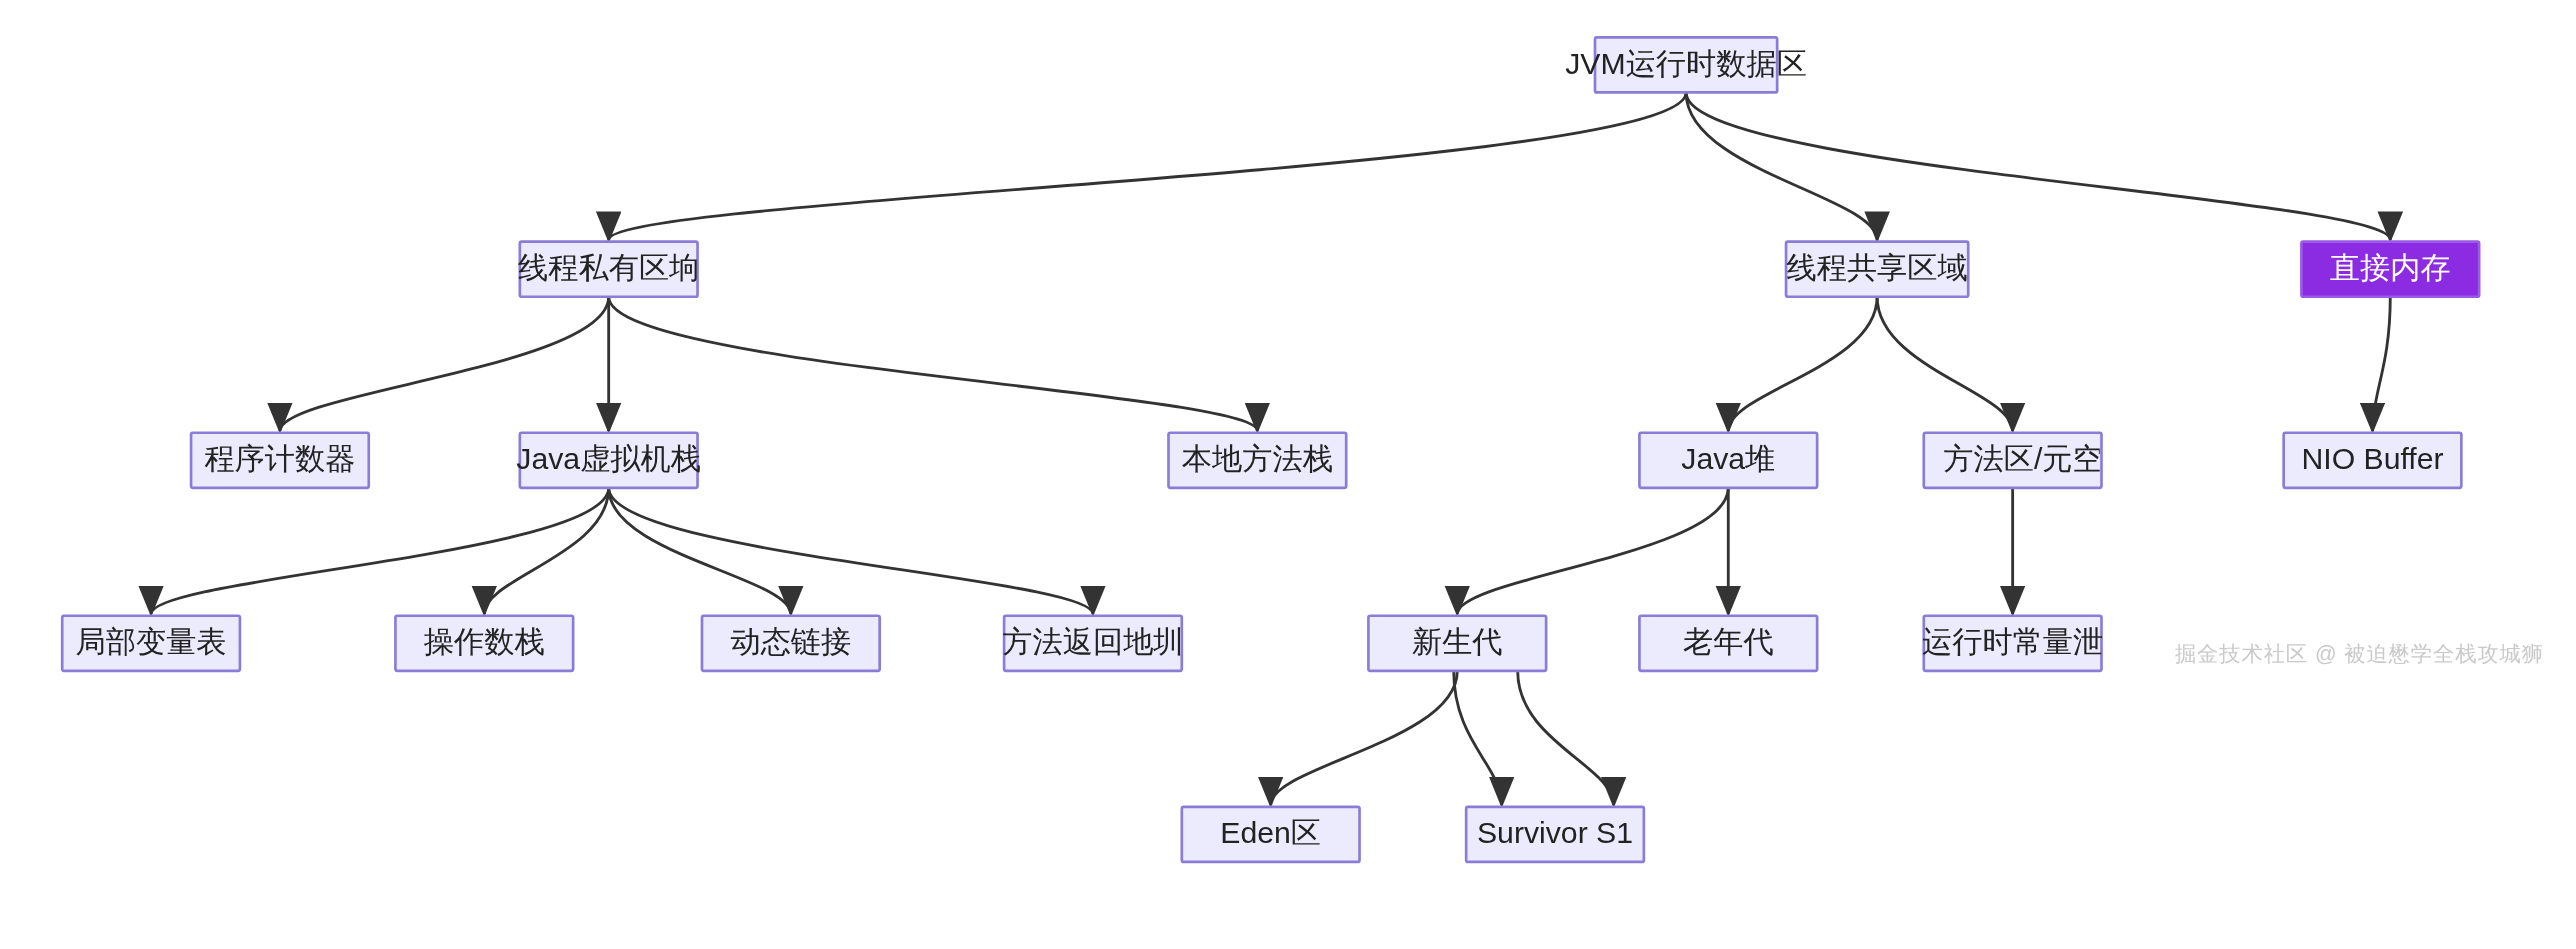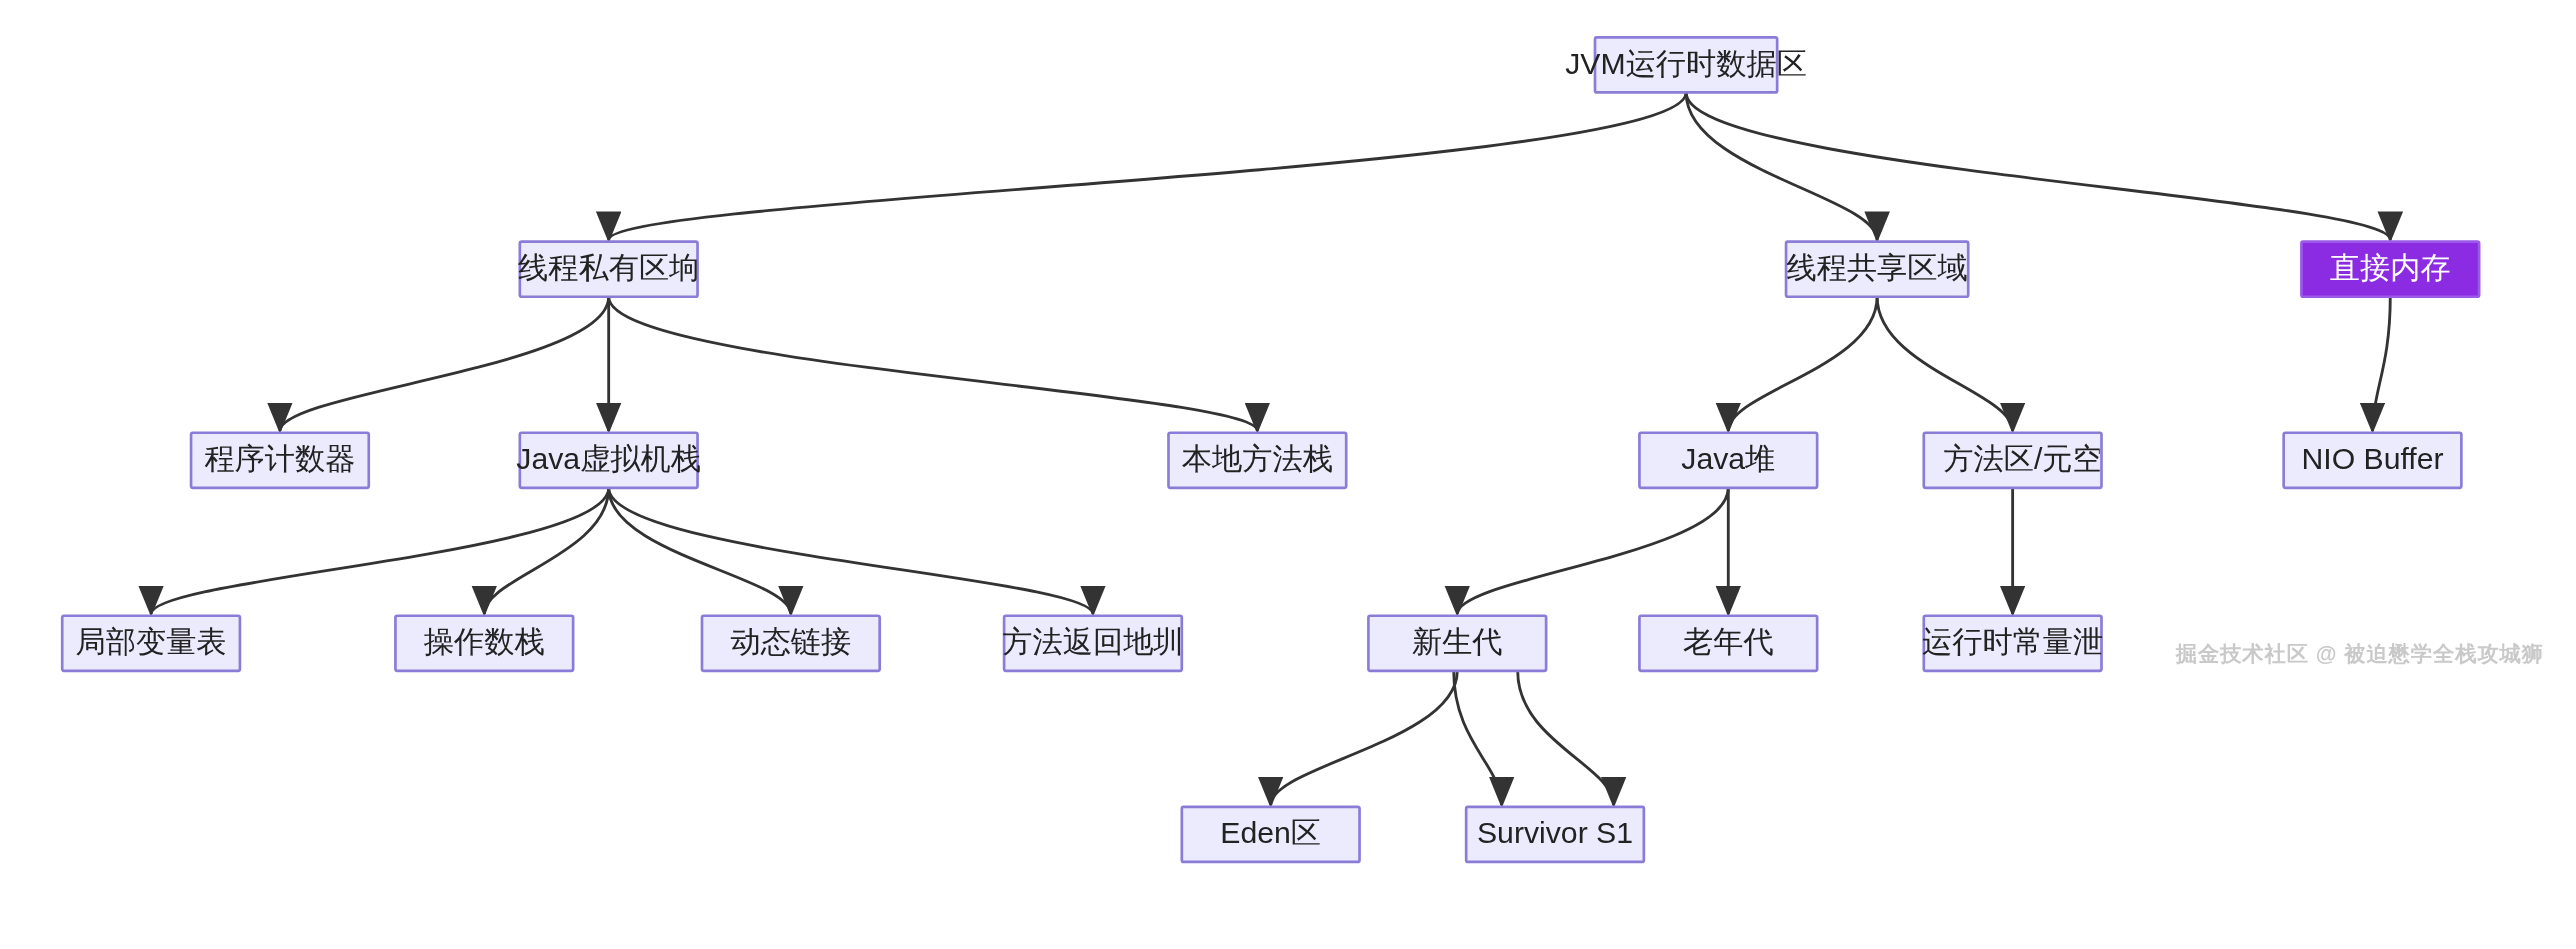--- a/index.html
+++ b/index.html
@@ -61,21 +61,20 @@
   .watermark {
     position: absolute;
     right: 32px;
     bottom: 12.4px;
     font-family: "Liberation Sans", "DejaVu Sans", sans-serif;
     font-size: 21.3px;
     color: #c9c9c9;
     letter-spacing: 0.9px;
     white-space: nowrap;
     user-select: none;
-    font-weight: bold;
   }
 </style>
 </head>
 <body>
 
 <div id="diagram-root">
   <svg class="flow" viewBox="0 0 2899 1068" xmlns="http://www.w3.org/2000/svg">
     <defs>
       <marker id="arrowhead" markerWidth="11" markerHeight="9" refX="10" refY="4.5" orient="auto" markerUnits="strokeWidth">
         <path d="M0,0 L11,4.5 L0,9 z" fill="#333333"></path>

